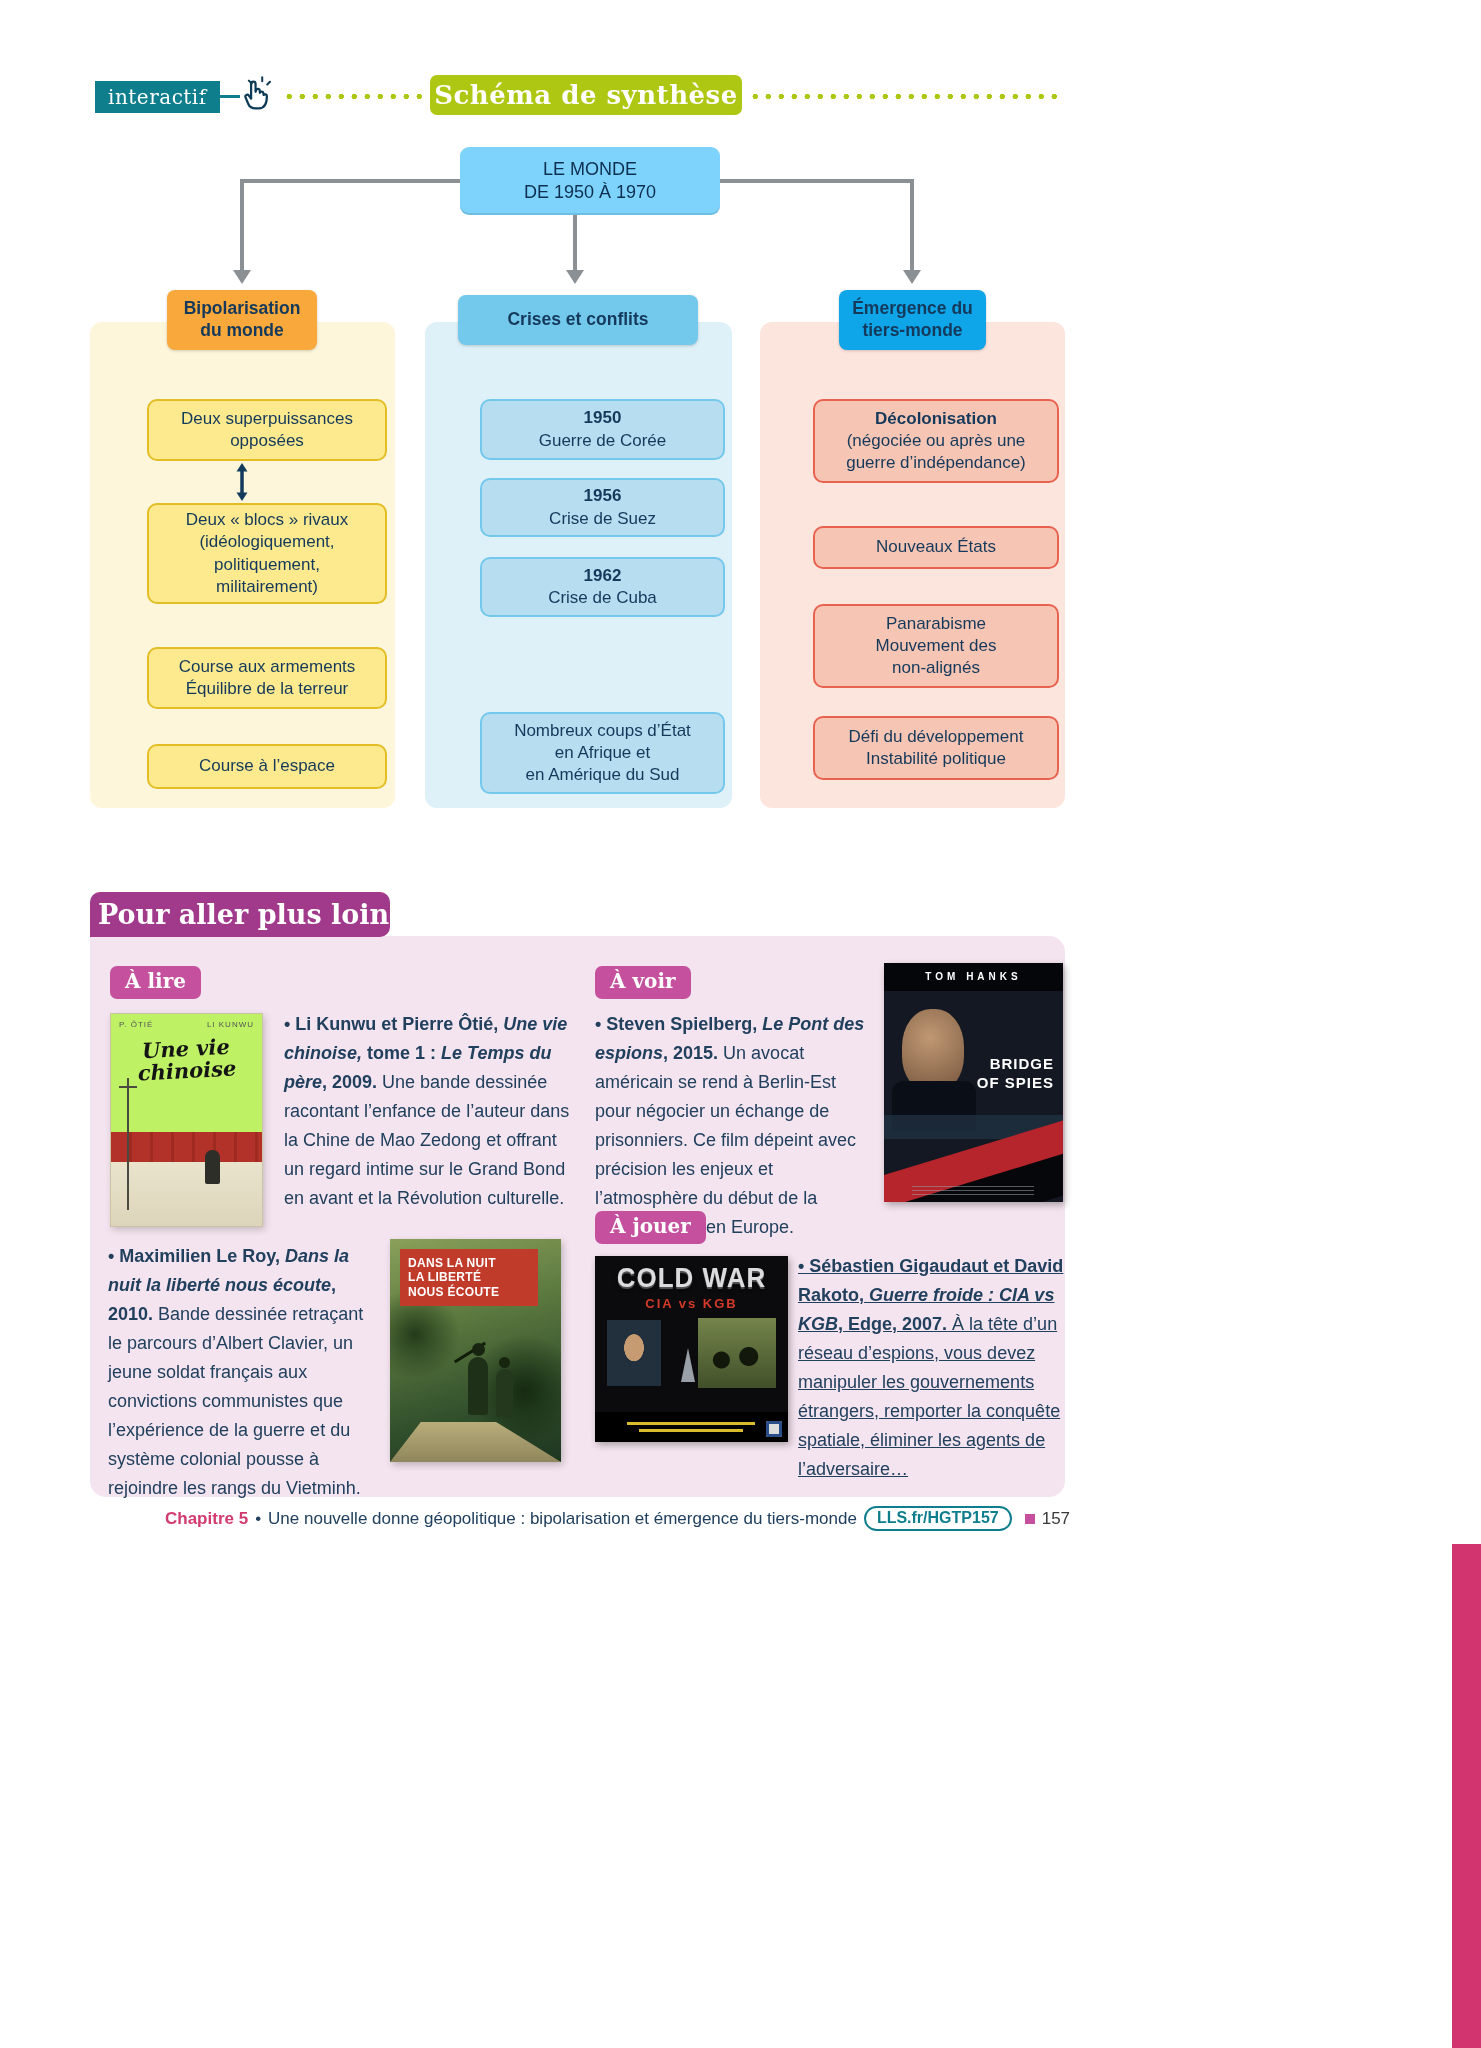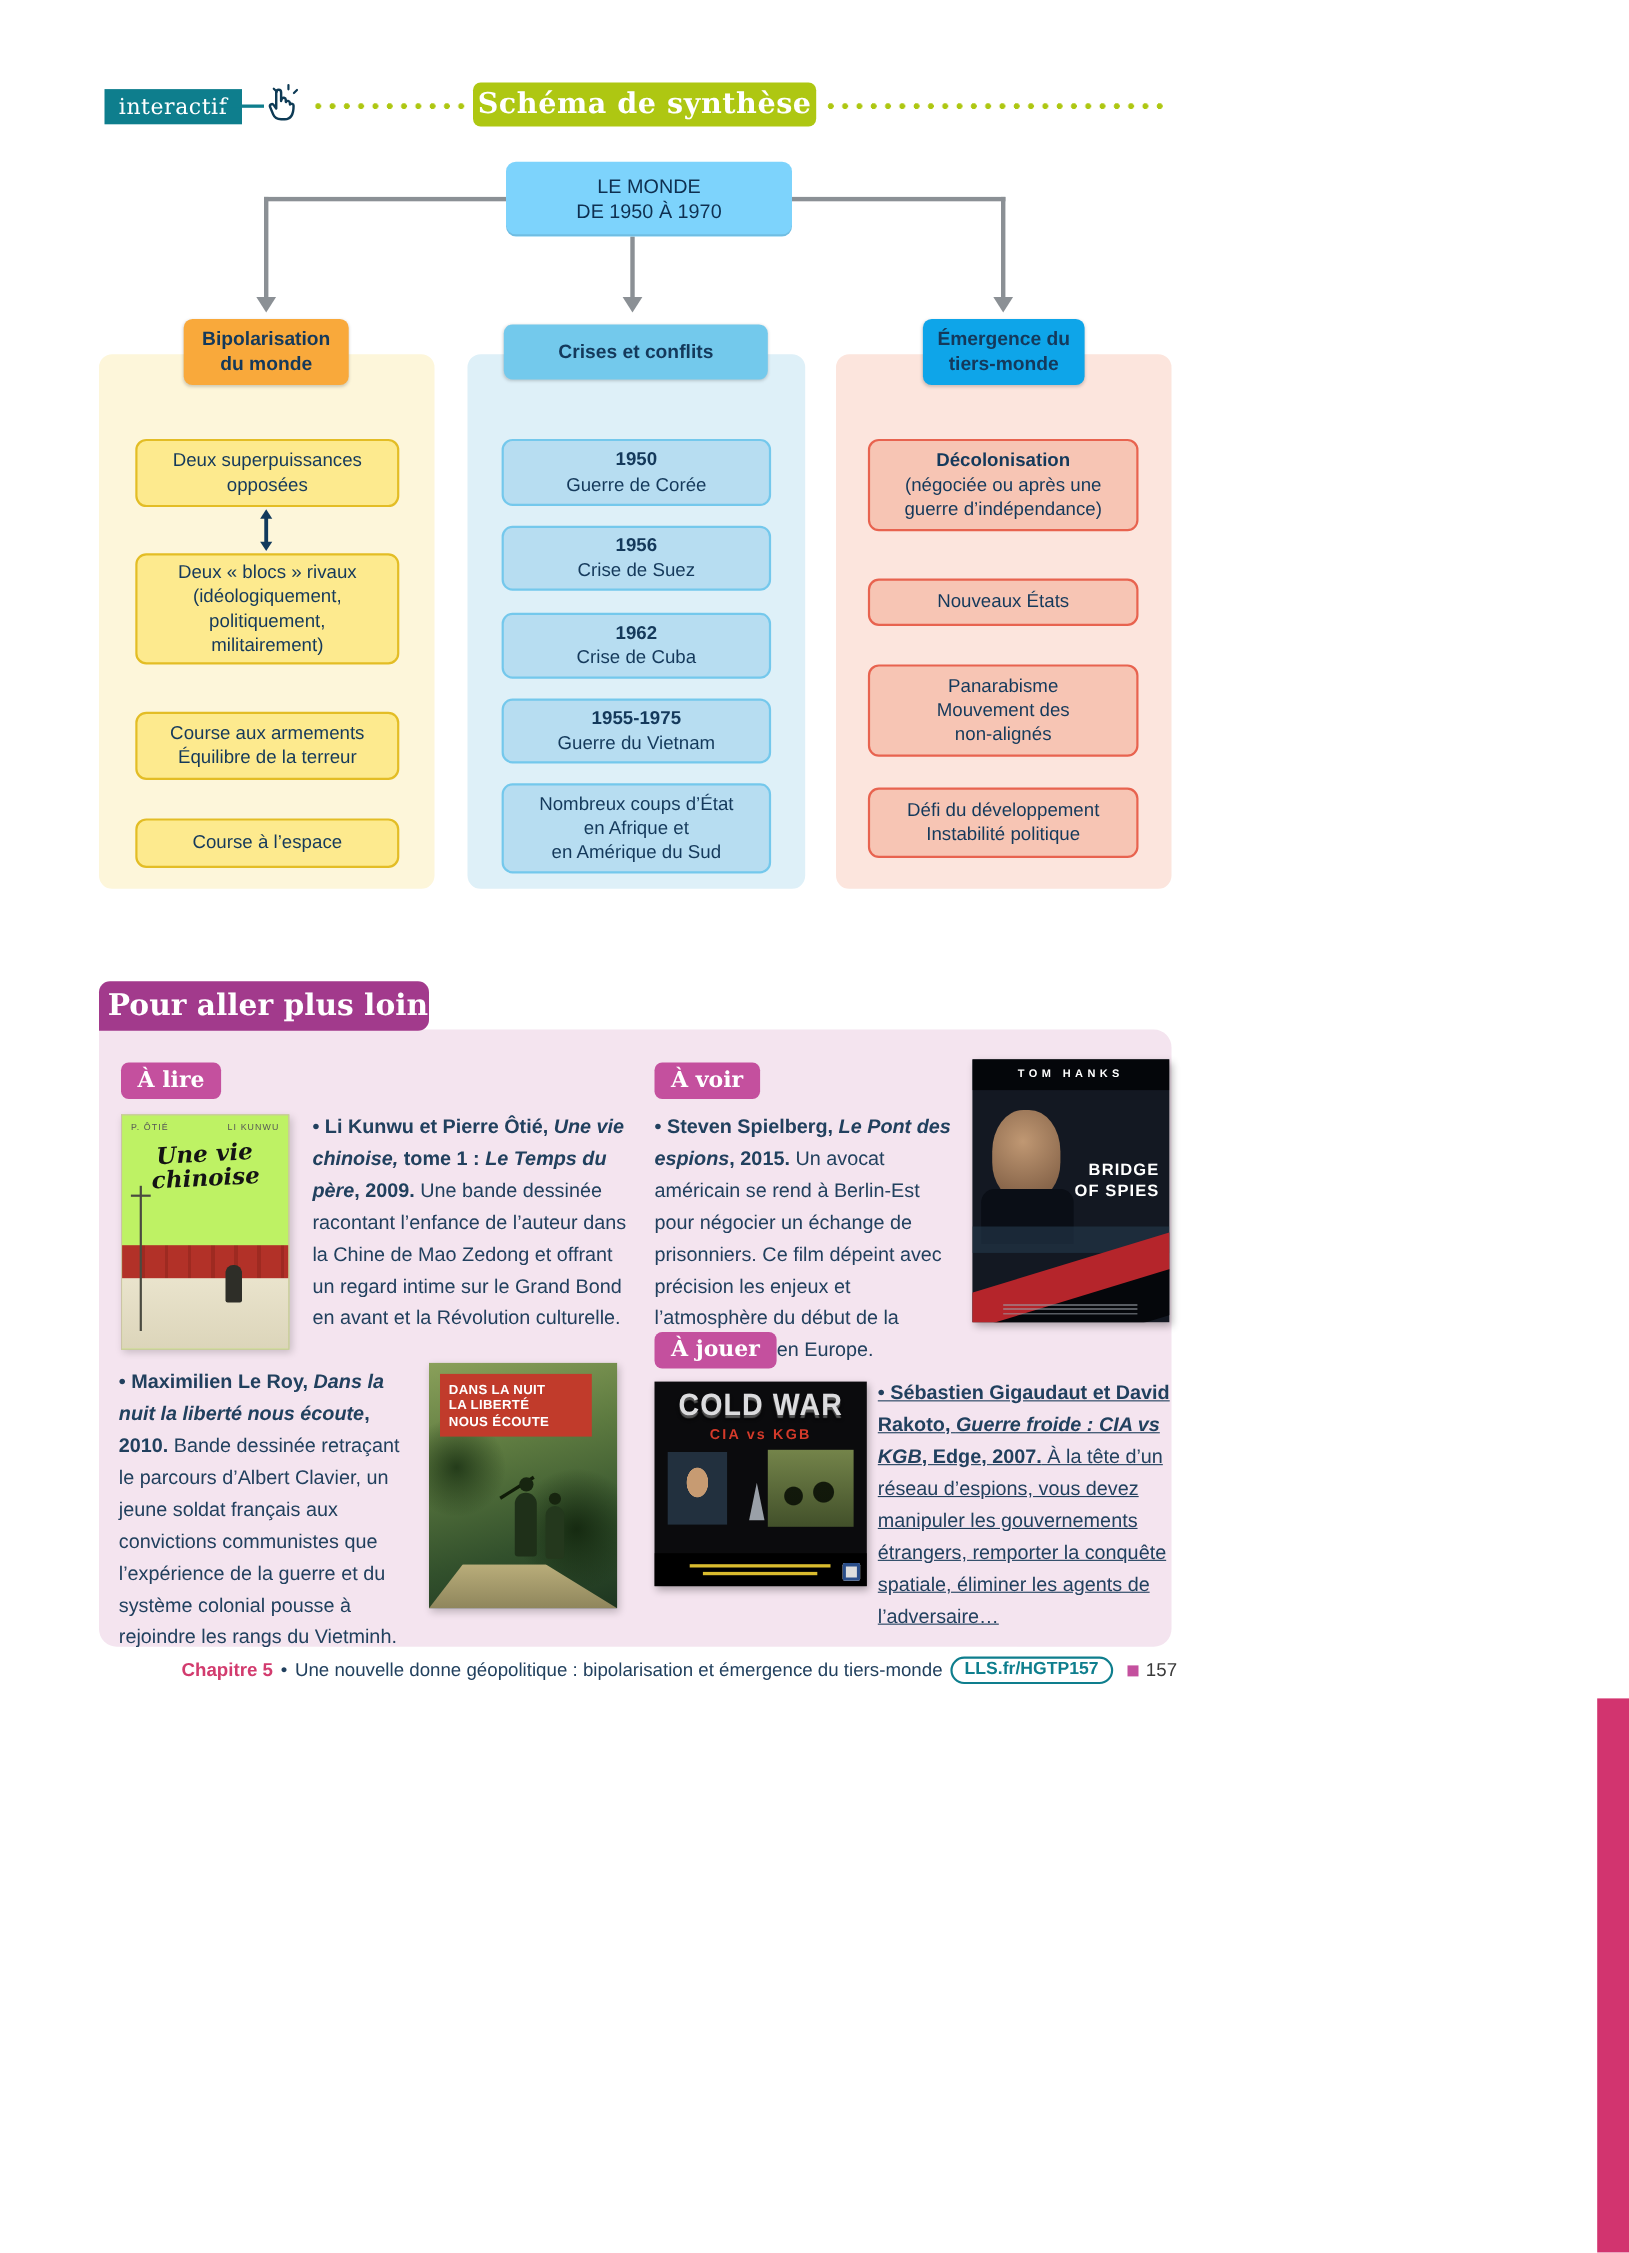--- a/index.html
+++ b/index.html
@@ -31,21 +31,21 @@
   .p1{left:90px;top:322px;width:305px;height:486px;background:#fdf6da;}
   .p2{left:425px;top:322px;width:307px;height:486px;background:#def0f8;}
   .p3{left:760px;top:322px;width:305px;height:486px;background:#fce5dd;}
   .hdr{border-radius:8px;display:flex;align-items:center;justify-content:center;text-align:center;
        font-weight:700;font-size:17.5px;color:#14395b;line-height:1.25;
        box-shadow:0 1px 3px rgba(0,0,0,.18);}
   .h1{left:167px;top:290px;width:150px;height:60px;background:#f9a93b;}
   .h2{left:458px;top:295px;width:240px;height:50px;background:#73c9ec;}
   .h3{left:839px;top:290px;width:147px;height:60px;background:#0ea5e9;}
   .box{border-radius:10px;border:2px solid;display:flex;align-items:center;justify-content:center;
-       text-align:center;padding:5px 24px;font-size:17px;color:#14395b;line-height:1.3;}
+       text-align:center;padding:5px 24px;font-size:17px;color:#14395b;line-height:1.3;margin-left:24px;}
   .ybox{background:#fdea8e;border-color:#e3bd25;}
   .bbox{background:#b7ddf1;border-color:#74c8ec;}
   .rbox{background:#f7c5b4;border-color:#e8634f;}
   .yr{font-weight:700;}
 
   
   .further-tab{left:90px;top:892px;width:300px;height:45px;background:#a23a8c;border-radius:10px 10px 10px 0;
                color:#fff;font-family:"DejaVu Serif",serif;font-size:27px;font-weight:700;
                line-height:45px;padding-left:8px;}
   .further-panel{left:90px;top:936px;width:975px;height:561px;background:#f4e4ef;border-radius:0 16px 16px 16px;}
@@ -207,26 +207,20 @@
       <div class="yr">1956</div>
       <div>Crise de Suez</div>
     </div>
   </div>
   <div class="abs box bbox" style="left:456px;top:557px;width:245px;height:60px;">
     <div>
       <div class="yr">1962</div>
       <div>Crise de Cuba</div>
     </div>
   </div>
-  <div class="abs box bbox" style="left:456px;top:635px;width:245px;height:59px;">
-    <div>
-      <div class="yr">1955-1975</div>
-      <div>Guerre du Vietnam</div>
-    </div>
-  </div>
   <div class="abs box bbox pre" style="left:456px;top:712px;width:245px;height:82px;">Nombreux coups d’État
 en Afrique et
 en Amérique du Sud</div>
 
   <div class="abs box rbox" style="left:789px;top:399px;width:246px;height:84px;">
     <div>
       <div class="yr">Décolonisation</div>
       <div class="pre">(négociée ou après une
 guerre d’indépendance)</div>
     </div>

